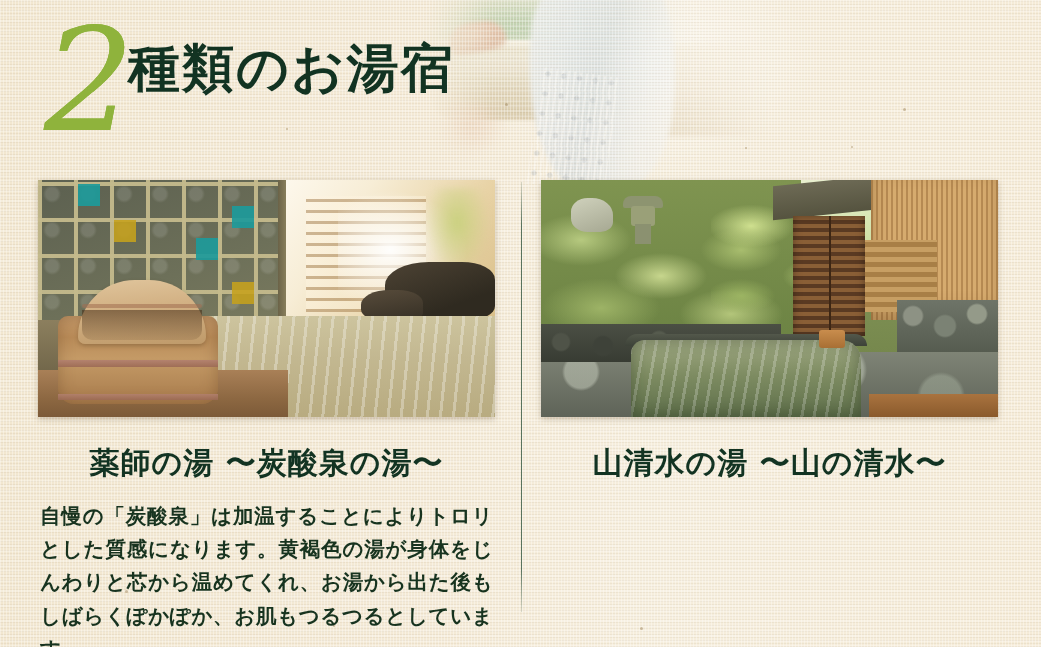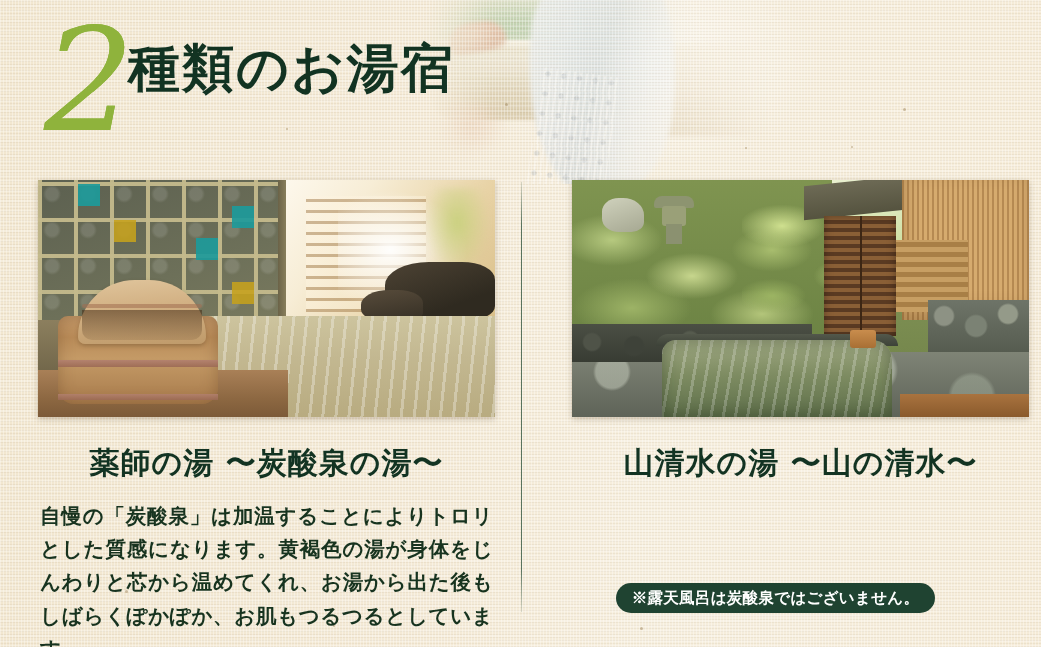--- a/index.html
+++ b/index.html
@@ -93,21 +93,21 @@
     font-weight:700;white-space:nowrap;
   }
 
   .divider{
     position:absolute;left:521px;top:182px;width:1px;height:430px;z-index:3;
     background:linear-gradient(180deg,rgba(45,80,58,.15),rgba(45,80,58,.78) 10%,rgba(45,80,58,.78) 90%,rgba(45,80,58,.15));
   }
 
   .col{position:absolute;z-index:3;}
   .col-left{left:38px;top:180px;width:457px;}
-  .col-right{left:572px;top:180px;width:457px;}
+  .col-right{left:541px;top:180px;width:457px;}
 
   .photo{
     position:relative;width:457px;height:237px;overflow:hidden;
     box-shadow:0 2px 6px rgba(90,70,40,.28);
   }
 
   
   .ph-in{background:linear-gradient(180deg,#6d6b52,#7d7858);}
   .ph-in .wall{
     position:absolute;left:0;top:0;width:250px;height:150px;
@@ -406,15 +406,14 @@
       <div class="deck"></div>
       <div class="pool-rim"></div>
       <div class="pool-edge"></div>
       <div class="pool"></div>
       <div class="bucket"></div>
       <div class="step"></div>
     </div>
     <div class="sub-head">山清水の湯 〜山の清水〜</div>
   </div>
 
-  <div class="note-badge">※露天風呂は炭酸泉ではございません。</div>
 
 </div>
 
 </body></html>

